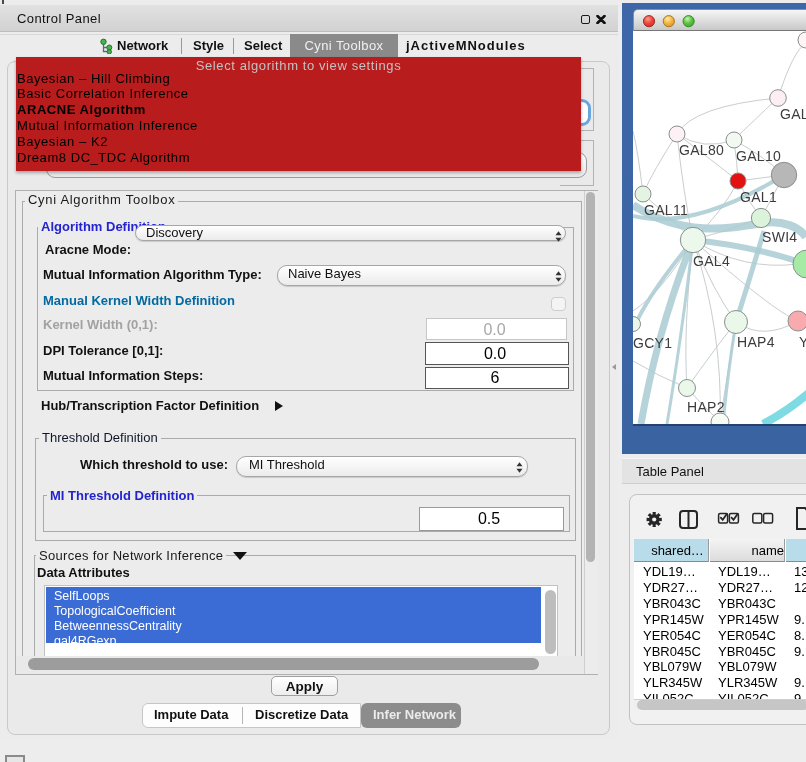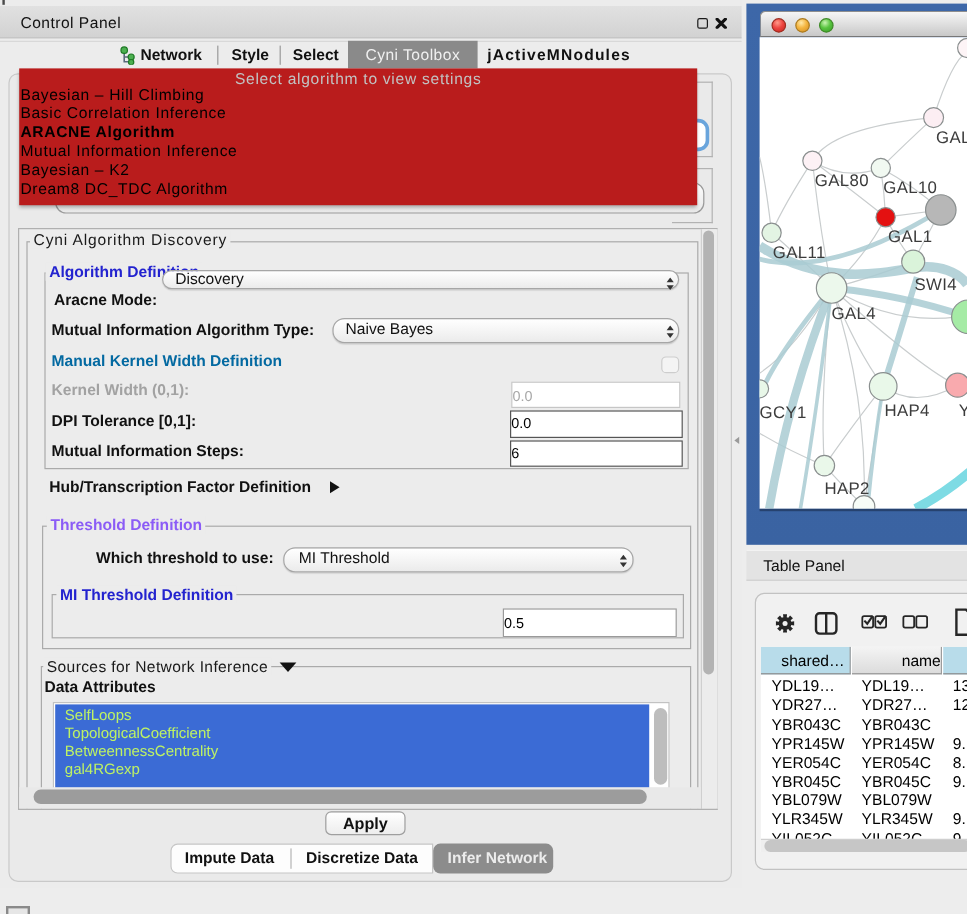--- a/index.html
+++ b/index.html
@@ -3,21 +3,21 @@
 <style>
 *{margin:0;padding:0;box-sizing:border-box}
 html,body{width:806px;height:762px;overflow:hidden;background:#ededed;font-family:"Liberation Sans",sans-serif}
 .abs{position:absolute}
 .b13{font-size:13px;font-weight:bold;color:#111}
 .n13{font-size:13px;color:#111}
 #root{position:relative;width:806px;height:762px}
 .legend{position:absolute;background:#ececec;padding:0 3px;font-size:13px;white-space:nowrap}
 .combo{position:absolute;border:1px solid #a6a6a6;border-radius:10px;background:linear-gradient(#ffffff,#f4f4f4 55%,#ebebeb);box-shadow:0 1px 1px rgba(0,0,0,.15)}
 .combo .ct{position:absolute;left:10px;top:0px;font-size:13px;color:#111}
-.fld{position:absolute;background:#fff;text-align:left;font-size:12px}
+.fld{position:absolute;background:#fff;text-align:center;font-size:16px}
 .spin{position:absolute;top:4px}
 </style></head>
 <body>
 <div id="root">
 
 <div class="abs" style="left:0;top:0;width:618px;height:740px;background:#ececec"></div>
 <div class="abs" style="left:2px;top:0;width:2px;height:4px;background:#4a4a4a"></div>
 <div class="abs" style="left:0;top:5px;width:618px;height:27px;background:linear-gradient(#e1e1e1,#d2d2d2);border-bottom:1px solid #bdbdbd"></div>
 <div class="abs n13" style="left:17px;top:10.5px;letter-spacing:.4px">Control Panel</div>
 <div class="abs" style="left:581px;top:15px;width:9px;height:9px;border:1.5px solid #1a1a1a;border-radius:2px"></div>
@@ -45,21 +45,21 @@
 
 <div class="abs" style="left:560px;top:68px;width:34px;height:63px;border:1px solid #b2b2b2;border-left:none"></div>
 <div class="abs" style="left:560px;top:140px;width:34px;height:46px;border:1px solid #b2b2b2;border-left:none"></div>
 <div class="abs" style="left:566px;top:99px;width:25px;height:27px;border:3px solid #6aa5dc;border-radius:9px;background:#fff"></div>
 <div class="abs" style="left:46px;top:152px;width:541px;height:26px;border:1px solid #9a9a9a;border-radius:9px;background:linear-gradient(#fdfdfd,#e8e8e8)"></div>
 
 <div class="abs" style="left:15px;top:190px;width:583px;height:485px;border:1px solid #b0b0b0;background:#ececec;overflow:hidden">
 <div id="form" style="position:absolute;left:-15px;top:-190px;width:806px;height:762px">
 
   <div class="abs" style="left:21px;top:200px;width:560px;height:475px;border:1px solid #aaaaaa"></div>
-  <div class="abs legend" style="left:24px;top:191px;color:#1a1a1a;letter-spacing:.7px">Cyni Algorithm Discovery</div>
+  <div class="abs legend" style="left:24px;top:191px;color:#1a1a1a;letter-spacing:.7px">Cyni Algorithm Toolbox</div>
 
   <div class="abs" style="left:36px;top:226px;width:537px;height:164px;border:1px solid #aaaaaa"></div>
   <div class="abs legend" style="left:37px;top:218px;color:#2323cf;font-weight:bold">Algorithm Definition</div>
 
   <div class="abs b13" style="left:44px;top:241px">Aracne Mode:</div>
   <div class="combo" style="left:134px;top:224px;width:431px;height:16px">
           <span class="ct" style="top:-1.5px">Discovery</span>
     <svg class="spin" style="left:419px;top:5px" width="7" height="11" viewBox="0 0 8 12">
             <path d="M4 0 L7.4 4.6 H0.6 Z" fill="#333"></path>
             <path d="M4 12 L7.4 7.4 H0.6 Z" fill="#333"></path>
@@ -84,42 +84,42 @@
   <div class="abs b13" style="left:42px;top:341.5px">DPI Tolerance [0,1]:</div>
   <div class="fld" style="left:424px;top:341px;width:144px;height:23px;border:1.5px solid #555;color:#000;line-height:21px;padding-right:4px">0.0</div>
 
   <div class="abs b13" style="left:42px;top:367px">Mutual Information Steps:</div>
   <div class="fld" style="left:424px;top:366px;width:144px;height:22px;border:1.5px solid #555;color:#000;line-height:20px;padding-right:4px">6</div>
 
   <div class="abs b13" style="left:40px;top:396.5px">Hub/Transcription Factor Definition</div>
   <div class="abs" style="left:274px;top:400px;width:0;height:0;border-top:5.5px solid transparent;border-bottom:5.5px solid transparent;border-left:8.5px solid #111"></div>
 
   <div class="abs" style="left:34px;top:437px;width:541px;height:103px;border:1px solid #aaaaaa"></div>
-  <div class="abs legend" style="left:38px;top:429px;color:#8b5cf6;font-weight:bold">Threshold Definition</div>
+  <div class="abs legend" style="left:38px;top:429px;color:#0f172a;font-weight:normal">Threshold Definition</div>
 
   <div class="abs b13" style="left:79px;top:456px">Which threshold to use:</div>
   <div class="combo" style="left:235px;top:455px;width:292px;height:21px">
           <span class="ct" style="left:12px">MI Threshold</span>
     <svg class="spin" style="left:279px;top:5px" width="7" height="11" viewBox="0 0 8 12">
             <path d="M4 0 L7.4 4.6 H0.6 Z" fill="#333"></path>
             <path d="M4 12 L7.4 7.4 H0.6 Z" fill="#333"></path>
           </svg>
         </div>
 
   <div class="abs" style="left:42px;top:494px;width:527px;height:37px;border:1px solid #aaaaaa"></div>
   <div class="abs legend" style="left:46px;top:487px;color:#2323cf;font-weight:bold">MI Threshold Definition</div>
   <div class="fld" style="left:418px;top:506px;width:145px;height:24px;border:1px solid #9a9a9a;color:#000;line-height:22px;padding-right:5px">0.5</div>
 
   <div class="abs" style="left:33px;top:554px;width:542px;height:128px;border:1px solid #aaaaaa"></div>
   <div class="abs legend" style="left:35px;top:546.5px;color:#1a1a1a;letter-spacing:.3px">Sources for Network Inference</div>
   <div class="abs" style="left:232px;top:551px;width:0;height:0;border-left:7.5px solid transparent;border-right:7.5px solid transparent;border-top:8.5px solid #111"></div>
   <div class="abs b13" style="left:36px;top:564px">Data Attributes</div>
 
   <div class="abs" style="left:43px;top:584px;width:514px;height:73px;background:#fff;border:1px solid #c2c2c2"></div>
-  <div class="abs" style="left:45px;top:586px;width:495px;height:70px;background:#3b6bd5;color:#bef264;font-size:12.5px;line-height:15px;padding:2px 0 0 8px">SelfLoops<br>TopologicalCoefficient<br>BetweennessCentrality<br>gal4RGexp</div>
+  <div class="abs" style="left:45px;top:586px;width:495px;height:56px;background:#3b6bd5;color:#ffffff;font-size:12.5px;line-height:15px;padding:2px 0 0 8px">SelfLoops<br>TopologicalCoefficient<br>BetweennessCentrality<br>gal4RGexp</div>
   <div class="abs" style="left:544px;top:589px;width:11px;height:64px;background:#bdbdbd;border-radius:6px"></div>
 </div>
 </div>
 
 <div class="abs" style="left:584px;top:191px;width:14px;height:483px;background:#ececec;border-left:1px solid #cfcfcf"></div>
 <div class="abs" style="left:586px;top:192px;width:9px;height:370px;background:#b3b3b3;border-radius:5px"></div>
 <div class="abs" style="left:16px;top:656px;width:568px;height:18px;background:#e9e9e9"></div>
 <div class="abs" style="left:28px;top:658px;width:511px;height:12px;background:#9c9c9c;border-radius:6px"></div>
 <div class="abs" style="left:15px;top:674px;width:583px;height:1px;background:#b0b0b0"></div>
 

